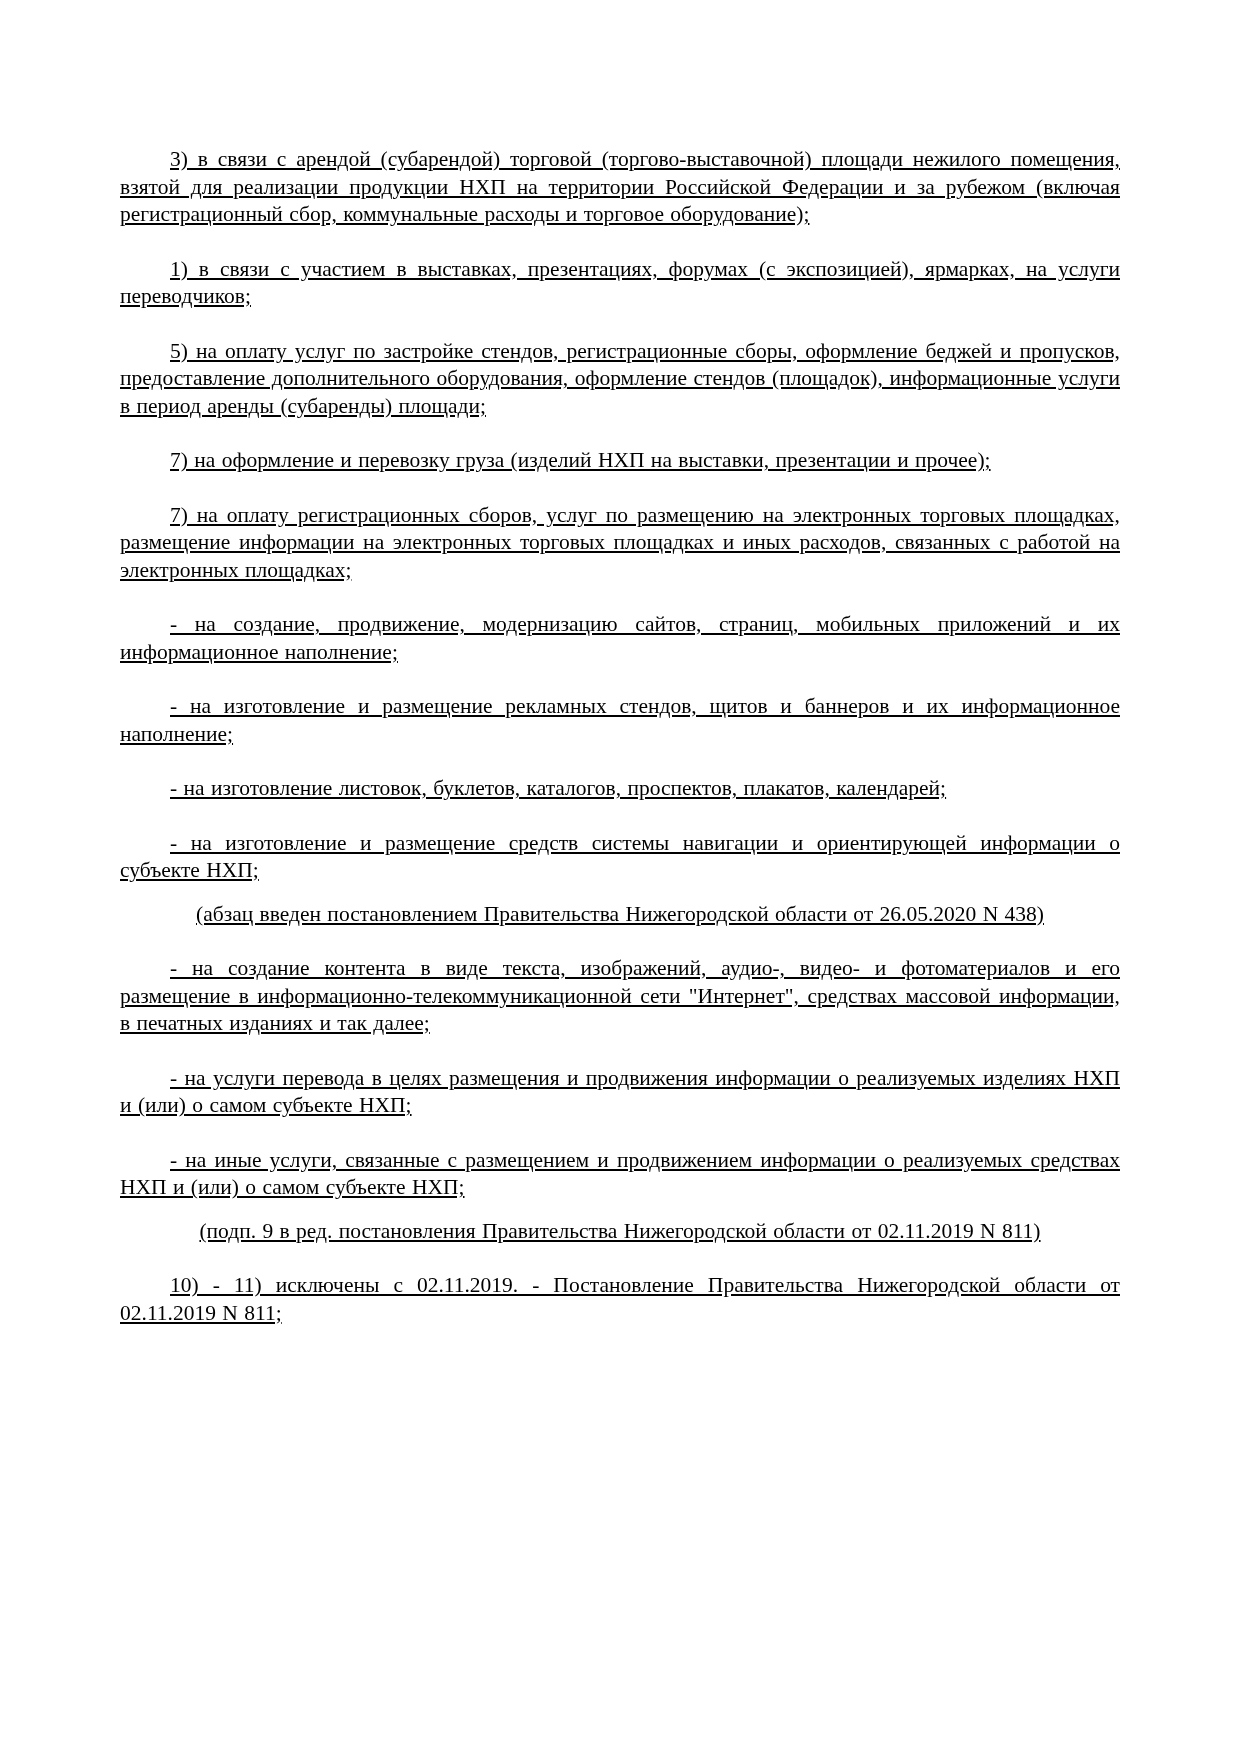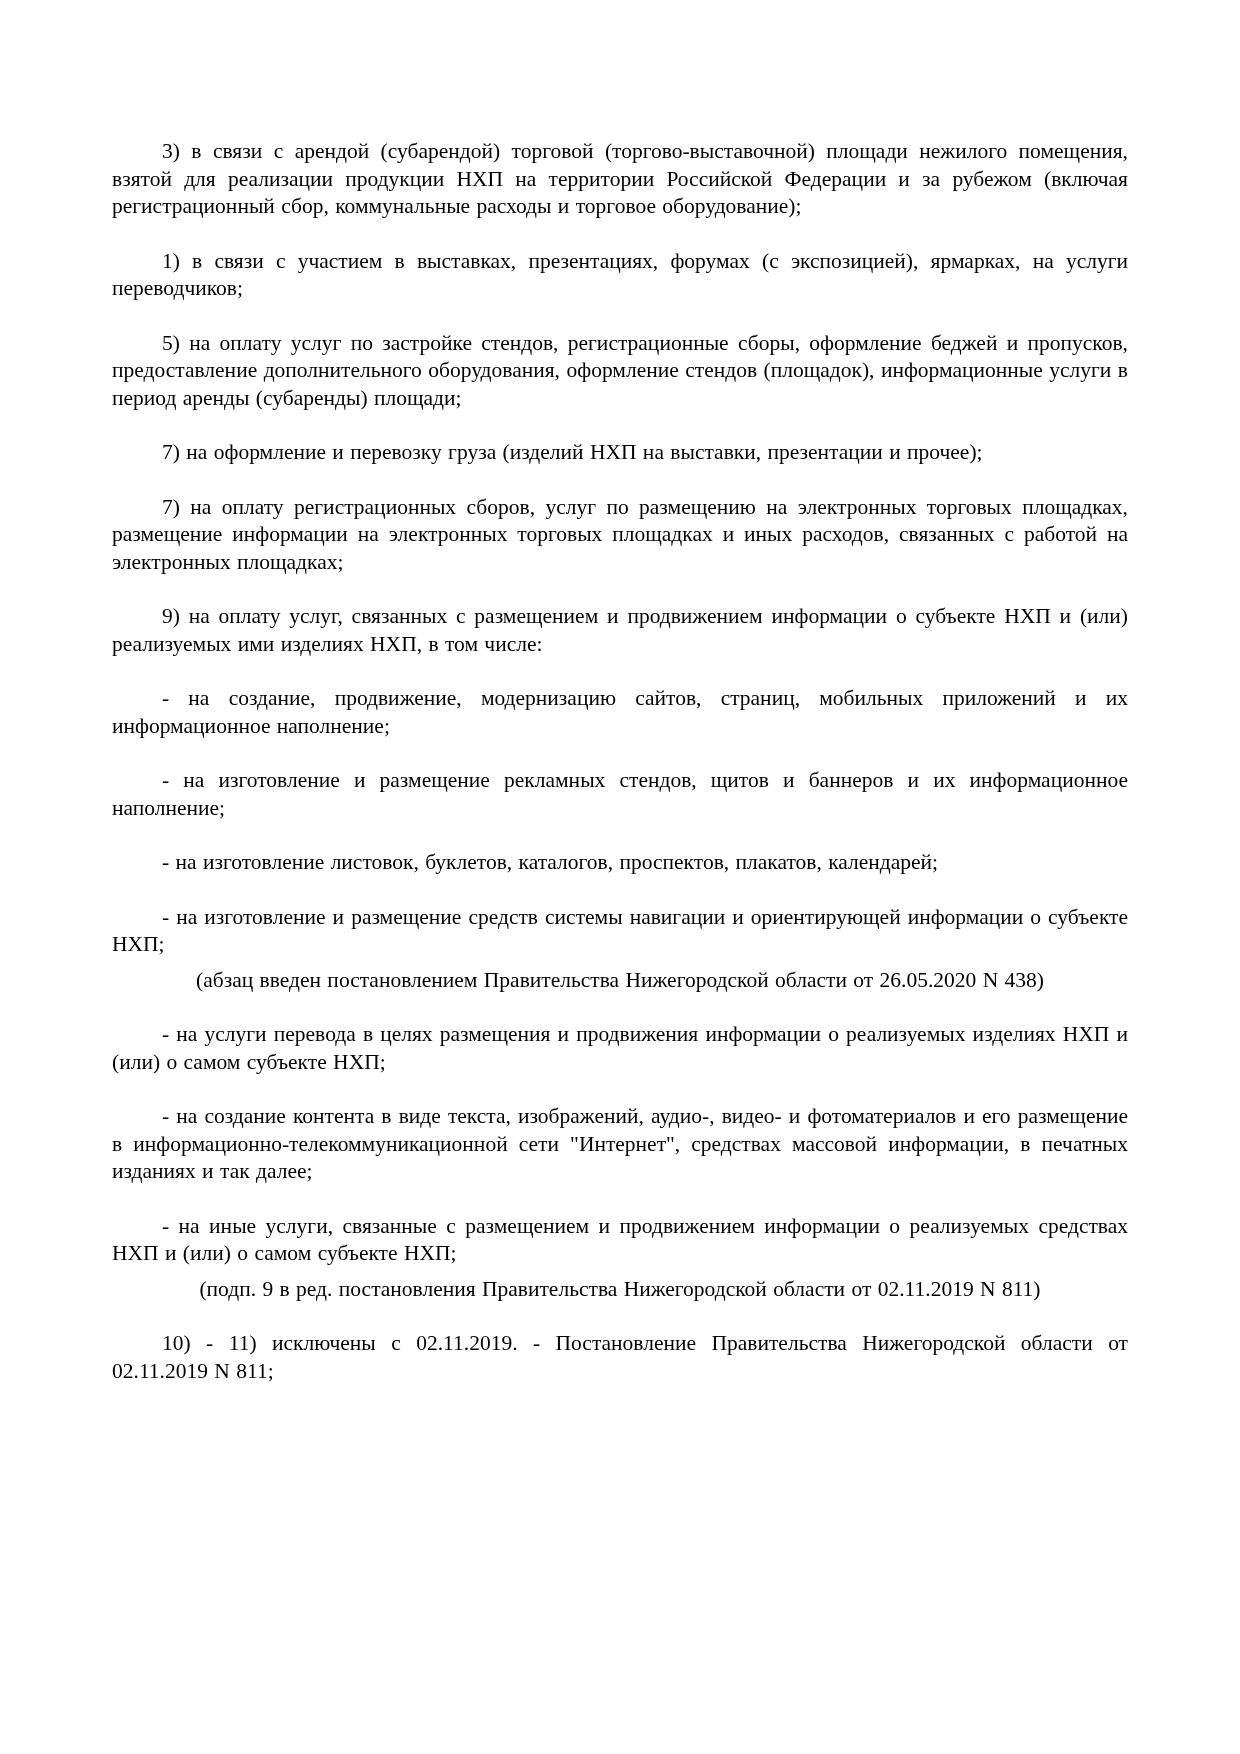--- a/index.html
+++ b/index.html
@@ -15,23 +15,24 @@
     background: #ffffff;
     overflow: hidden;
     box-sizing: border-box;
     padding: 130px 104px 60px 104px;
     font-family: "Liberation Serif", "DejaVu Serif", serif;
     font-size: 21.5px;
     line-height: 1.28;
     color: #000000;
   }
   .doc p {
-    margin: 8px;
+    margin: 16px;
     text-align: justify;
     word-spacing: 1px;
+    text-decoration: underline;
   }
   .doc p.spaced {
     margin-top: 27px;
   }
   .doc p.indent {
     text-indent: 50px;
   }
   .doc p.note {
     margin-top: 0;
     text-indent: 0;
@@ -41,25 +42,24 @@
 </head>
 <body>
 
 <div class="page">
   <div class="doc">
     <p class="indent">3) в связи с арендой (субарендой) торговой (торгово-выставочной) площади нежилого помещения, взятой для реализации продукции НХП на территории Российской Федерации и за рубежом (включая регистрационный сбор, коммунальные расходы и торговое оборудование);</p>
     <p class="indent spaced">1) в связи с участием в выставках, презентациях, форумах (с экспозицией), ярмарках, на услуги переводчиков;</p>
     <p class="indent spaced">5) на оплату услуг по застройке стендов, регистрационные сборы, оформление беджей и пропусков, предоставление дополнительного оборудования, оформление стендов (площадок), информационные услуги в период аренды (субаренды) площади;</p>
     <p class="indent spaced">7) на оформление и перевозку груза (изделий НХП на выставки, презентации и прочее);</p>
     <p class="indent spaced">7) на оплату регистрационных сборов, услуг по размещению на электронных торговых площадках, размещение информации на электронных торговых площадках и иных расходов, связанных с работой на электронных площадках;</p>
-    <p class="indent spaced">9) на оплату услуг, связанных с размещением и продвижением информации о субъекте НХП и (или) реализуемых ими изделиях НХП, в том числе:</p>
     <p class="indent spaced">- на создание, продвижение, модернизацию сайтов, страниц, мобильных приложений и их информационное наполнение;</p>
     <p class="indent spaced">- на изготовление и размещение рекламных стендов, щитов и баннеров и их информационное наполнение;</p>
     <p class="indent spaced">- на изготовление листовок, буклетов, каталогов, проспектов, плакатов, календарей;</p>
     <p class="indent spaced">- на изготовление и размещение средств системы навигации и ориентирующей информации о субъекте НХП;</p>
     <p class="note">(абзац введен постановлением Правительства Нижегородской области от 26.05.2020 N 438)</p>
+    <p class="indent spaced">- на создание контента в виде текста, изображений, аудио-, видео- и фотоматериалов и его размещение в информационно-телекоммуникационной сети "Интернет", средствах массовой информации, в печатных изданиях и так далее;</p>
     <p class="indent spaced">- на услуги перевода в целях размещения и продвижения информации о реализуемых изделиях НХП и (или) о самом субъекте НХП;</p>
-    <p class="indent spaced">- на создание контента в виде текста, изображений, аудио-, видео- и фотоматериалов и его размещение в информационно-телекоммуникационной сети "Интернет", средствах массовой информации, в печатных изданиях и так далее;</p>
     <p class="indent spaced">- на иные услуги, связанные с размещением и продвижением информации о реализуемых средствах НХП и (или) о самом субъекте НХП;</p>
     <p class="note">(подп. 9 в ред. постановления Правительства Нижегородской области от 02.11.2019 N 811)</p>
     <p class="indent spaced">10) - 11) исключены с 02.11.2019. - Постановление Правительства Нижегородской области от 02.11.2019 N 811;</p>
   </div>
 </div>
 
 </body></html>

